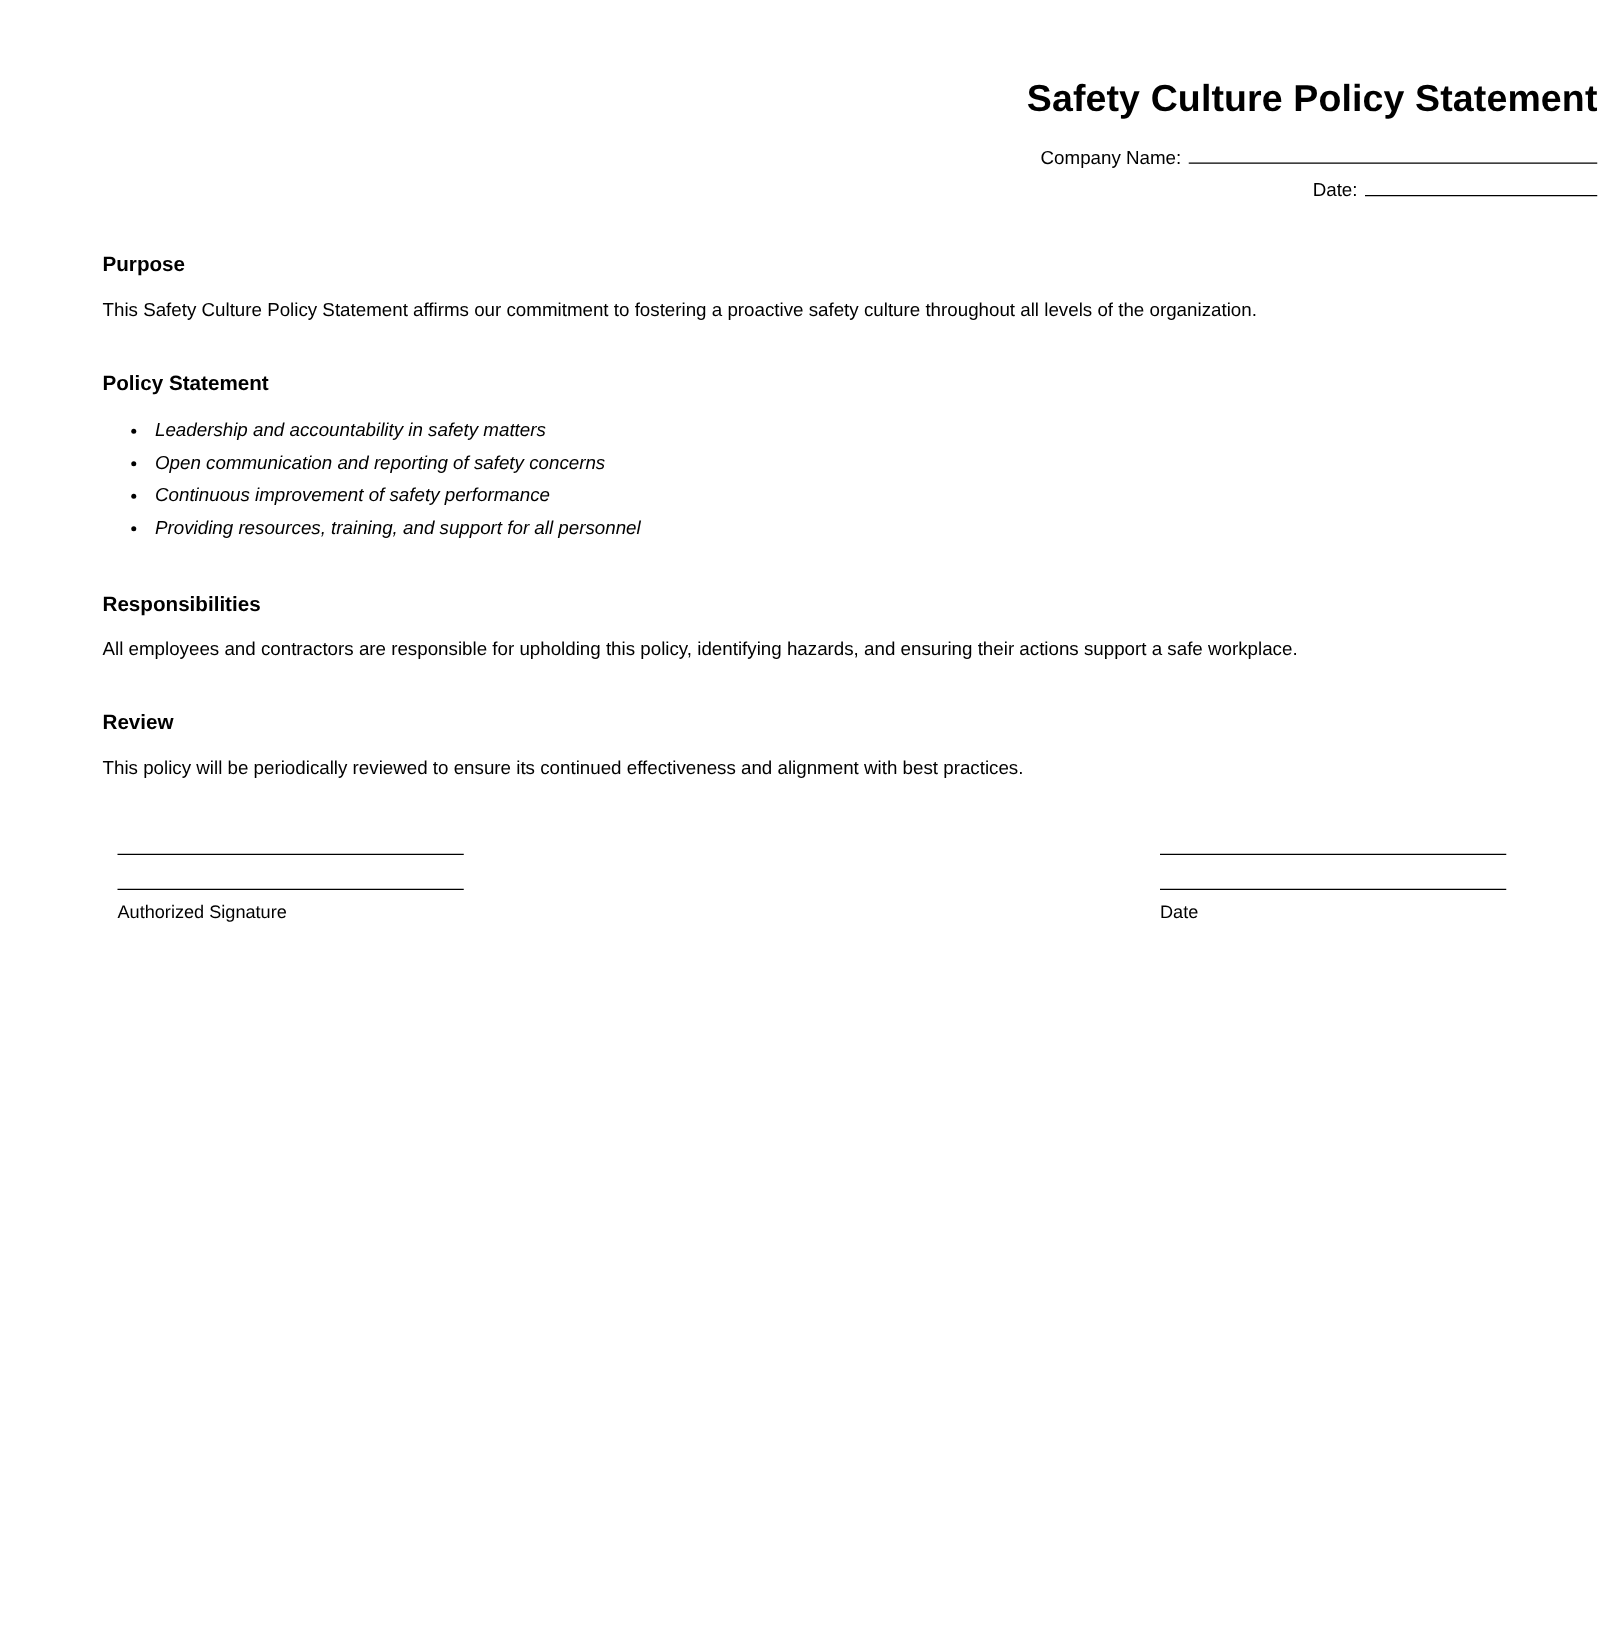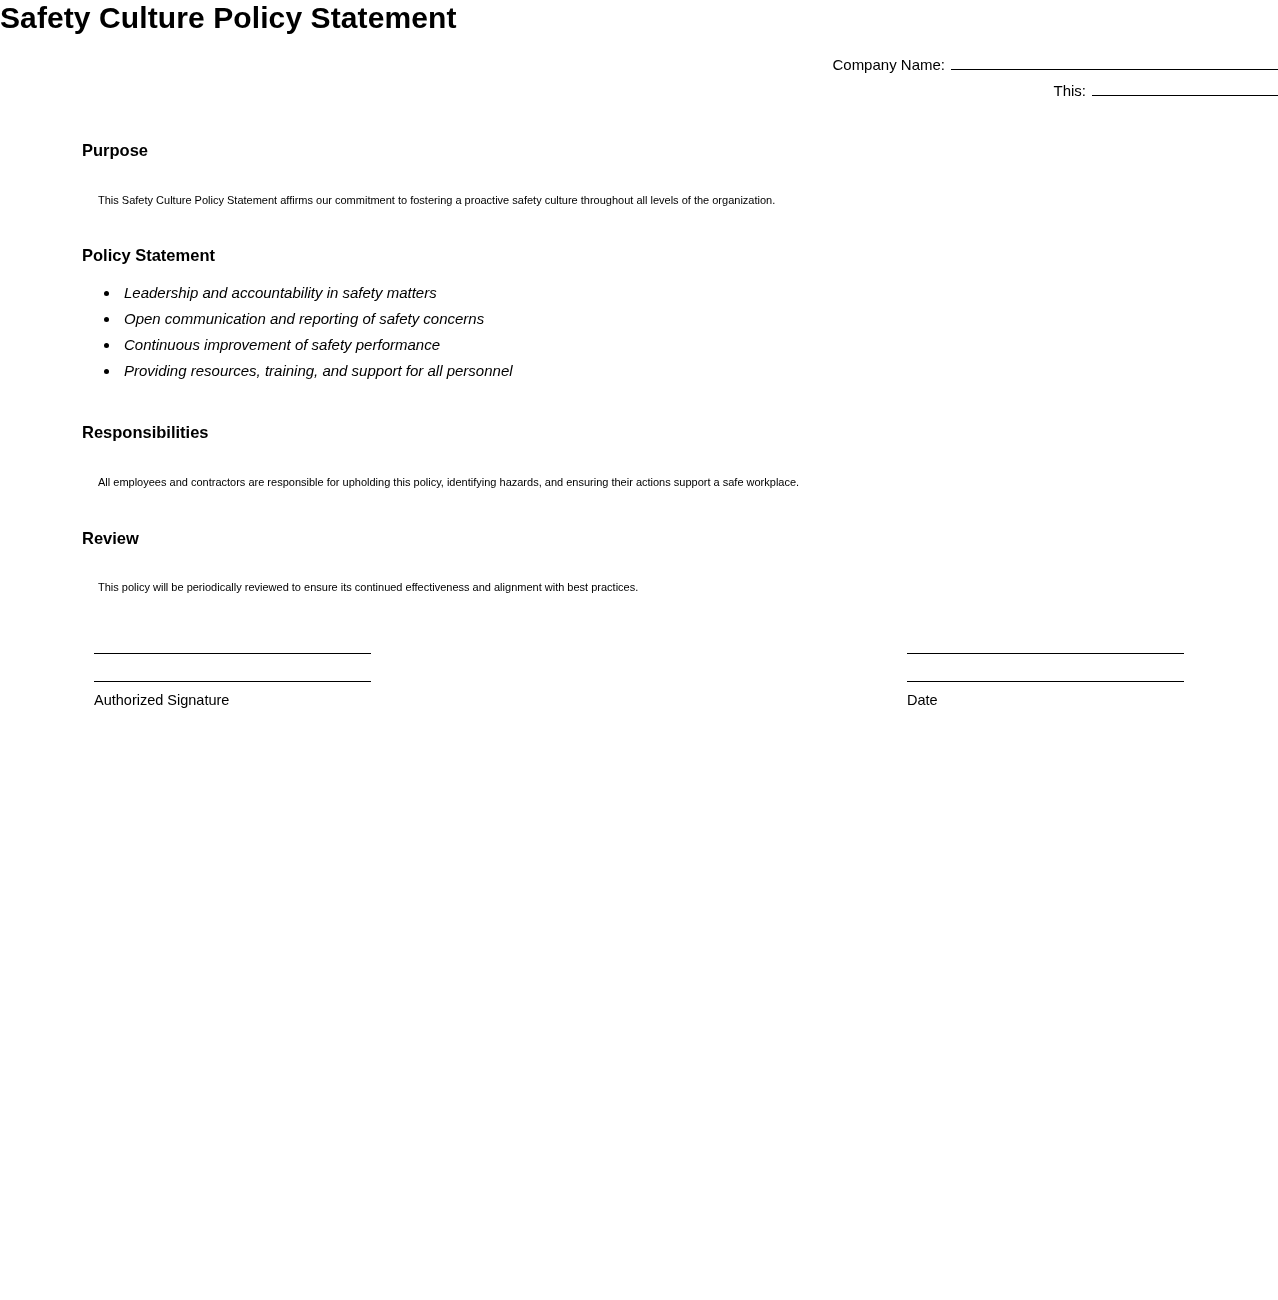--- a/index.html
+++ b/index.html
@@ -18,21 +18,22 @@
   .page {
     position: relative;
     width: 1278px;
     height: 1300px;
     background: #ffffff;
     box-sizing: border-box;
   }
 
   .doc-title {
     margin: 0;
-    text-align: left;
+    padding-top: 62px;
+    text-align: right;
     font-size: 30px;
     font-weight: bold;
     line-height: 1.2;
     letter-spacing: 0.1px;
   }
 
   .field-block {
     margin-top: 16px;
     text-align: right;
   }
@@ -71,23 +72,23 @@
   }
 
   h2.section-heading {
     margin: 0;
     font-size: 16.5px;
     font-weight: bold;
     line-height: 1.25;
   }
 
   p.section-body {
-    margin: 16px;
+    margin: 0;
     padding-top: 16px;
-    font-size: 11px;
+    font-size: 15px;
     line-height: 1.35;
   }
 
   .section + .section {
     margin-top: 38px;
   }
 
   ul.policy-list {
     margin: 0;
     padding-top: 14px;
@@ -115,21 +116,21 @@
     position: absolute;
     top: 0;
   }
 
   .sig-col.left {
     left: 82px;
     width: 277px;
   }
 
   .sig-col.right {
-    left: 895px;
+    left: 916px;
     width: 277px;
   }
 
   .sig-rule {
     width: 100%;
     height: 0;
     border-bottom: 1.6px solid #000;
   }
 
   .sig-rule.first {
@@ -153,21 +154,21 @@
 
   <h1 class="doc-title">Safety Culture Policy Statement</h1>
 
   <div class="field-block">
 
     <div class="field-row">
       <span class="field-label">Company Name:</span><span class="field-rule company"></span>
     </div>
 
     <div class="field-row">
-      <span class="field-label">This:</span><span class="field-rule date"></span>
+      <span class="field-label">Date:</span><span class="field-rule date"></span>
     </div>
 
   </div>
 
   <div class="content">
 
     <div class="section">
       <h2 class="section-heading">Purpose</h2>
       <p class="section-body">This Safety Culture Policy Statement affirms our commitment to fostering a proactive safety culture throughout all levels of the organization.</p>
     </div>

